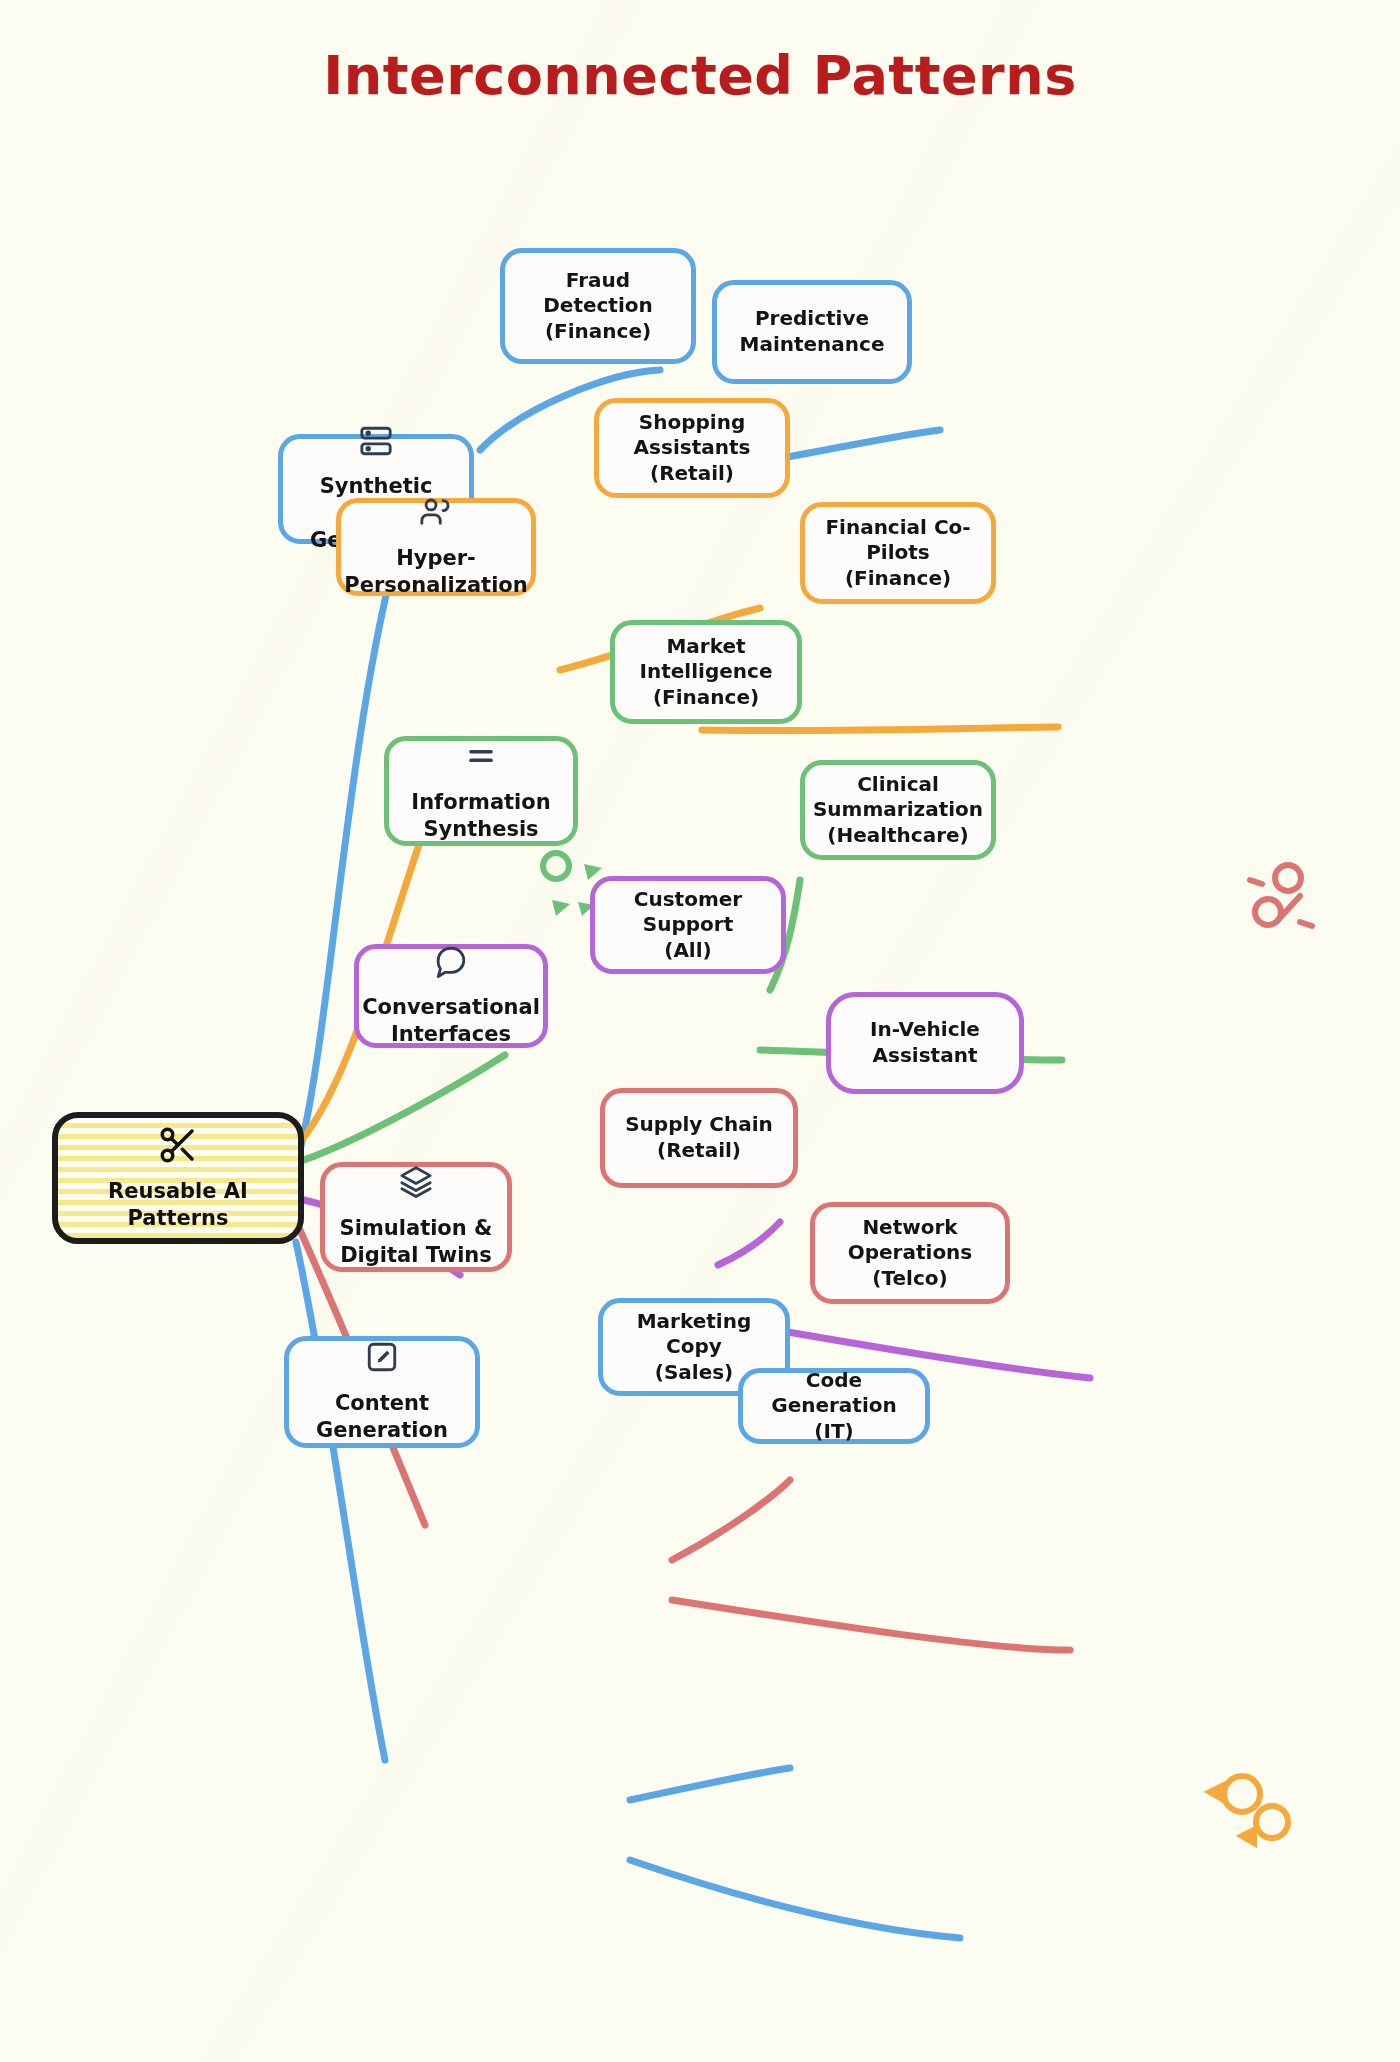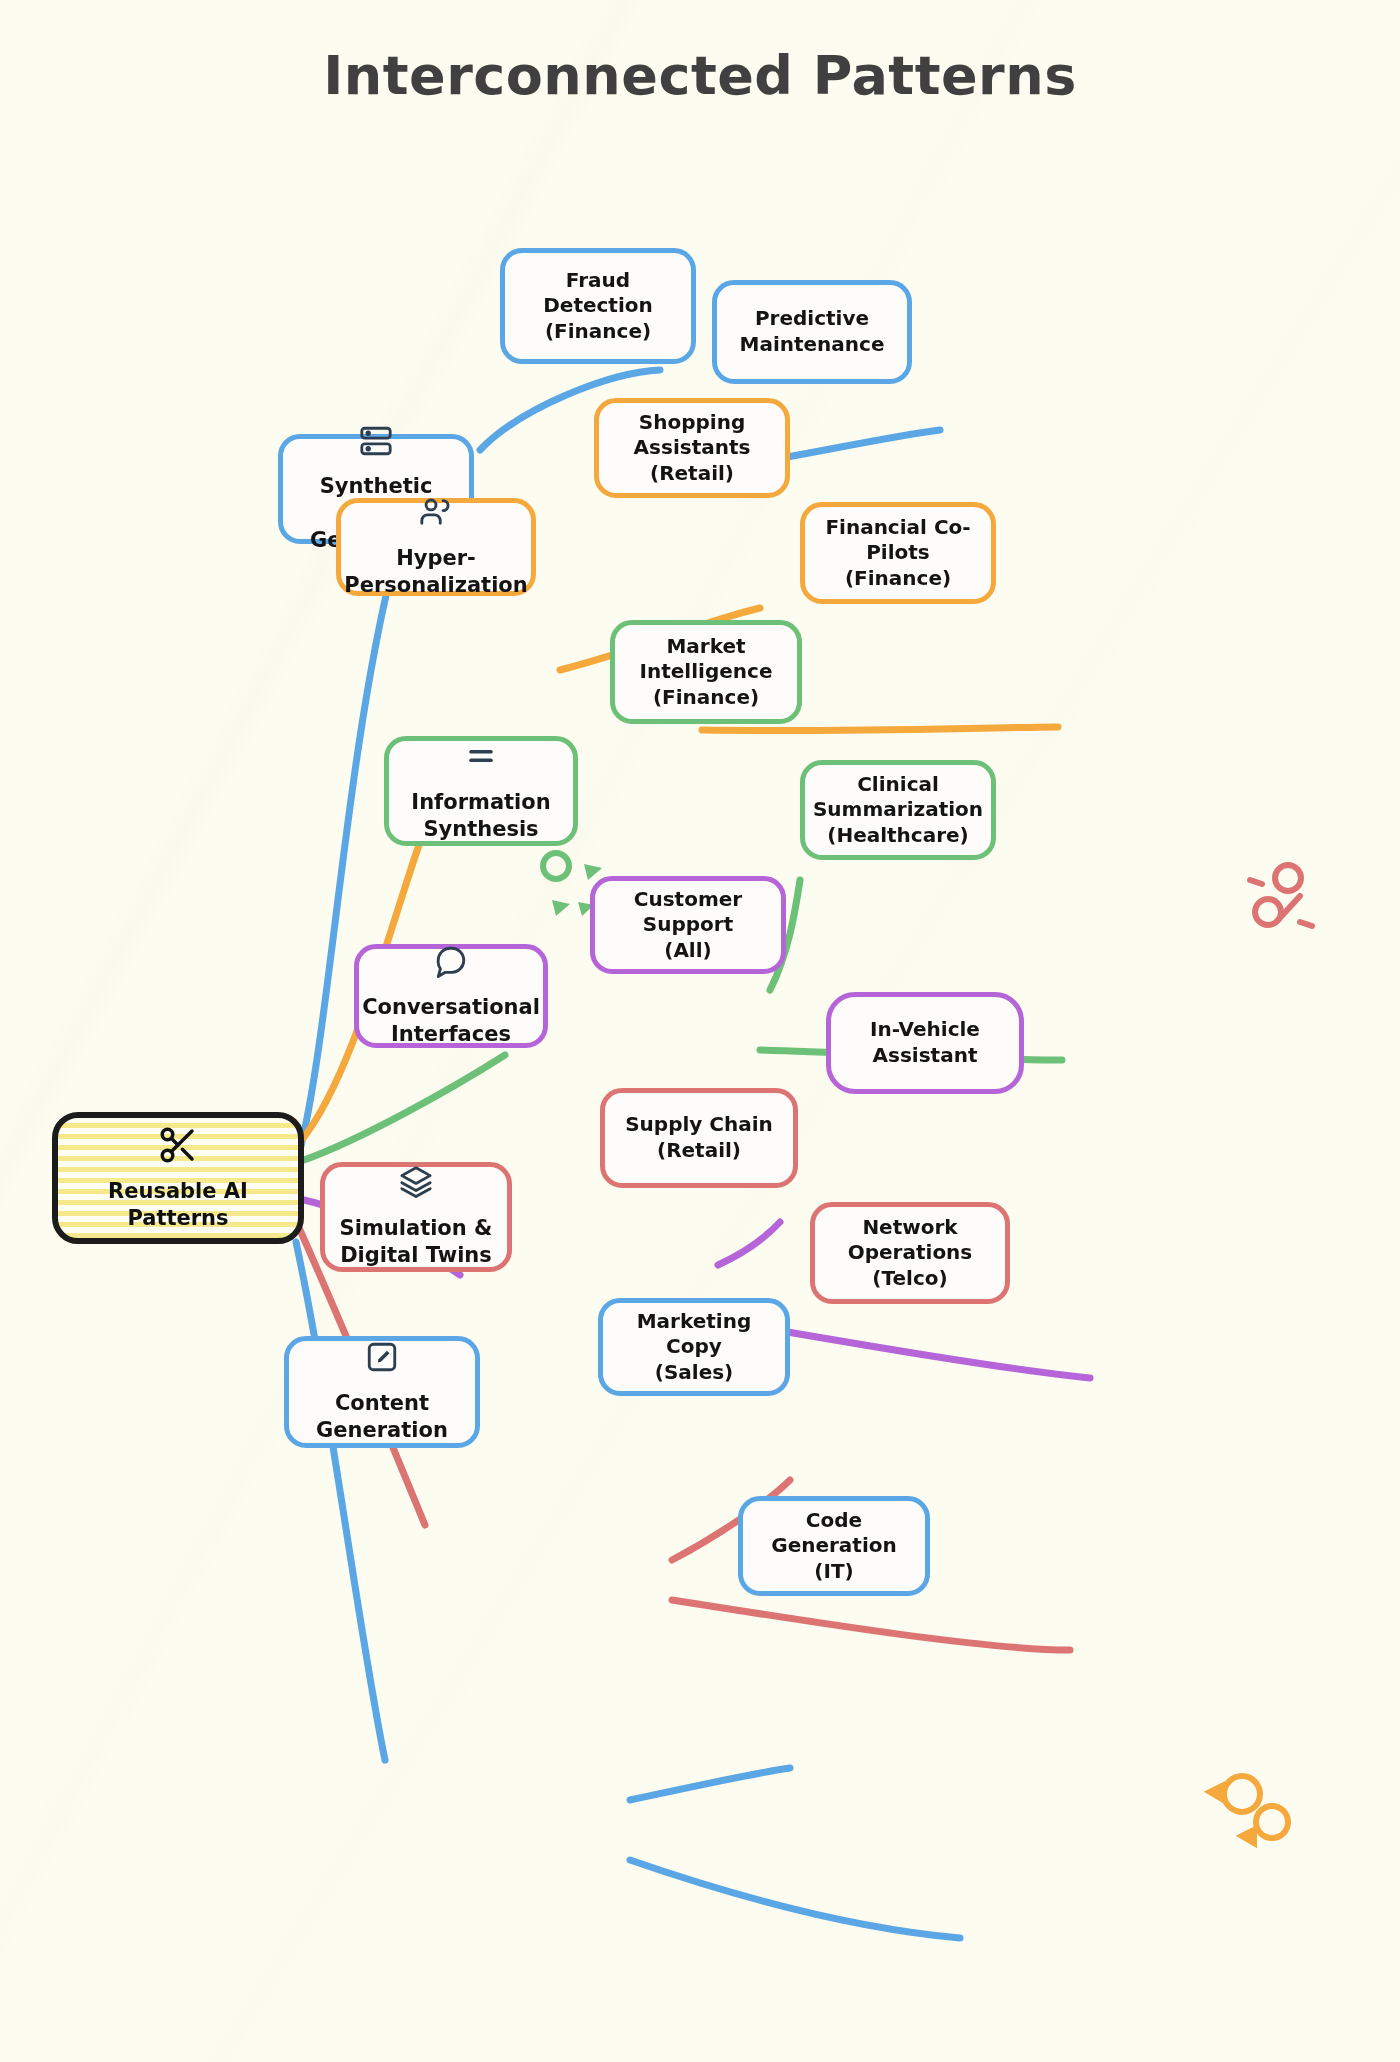--- a/index.html
+++ b/index.html
@@ -31,21 +31,21 @@
   #diagram-title {
     position: absolute;
     top: 44px;
     left: 0;
     width: 1400px;
     text-align: center;
     font-family: "DejaVu Sans", sans-serif;
     font-size: 54px;
     font-weight: 700;
     letter-spacing: 0.5px;
-    color: #404040;
+    color: #b91c1c;
     z-index: 5;
   }
 
   #edges-layer, #doodle-layer {
     position: absolute;
     inset: 0;
     width: 1400px;
     height: 2062px;
     z-index: 1;
     pointer-events: none;
@@ -292,16 +292,16 @@
       <path d="M15.5 7.5l1.8 1.8-6 6-2.3.5.5-2.3z" fill="currentColor" stroke="none"></path>
     </svg>
   </span>
   <span class="node-label">Content
 Generation</span>
 </div>
 <div class="node c-blue" style="left:598px; top:1298px; width:192px; height:98px;">
   <span class="node-label">Marketing Copy
 (Sales)</span>
 </div>
-<div class="node c-blue" style="left:738px; top:1496px; width:192px; height:100px;">
+<div class="node c-blue" style="left:738px; top:1368px; width:192px; height:76px;">
   <span class="node-label">Code Generation
 (IT)</span>
 </div>
 
 </body></html>

